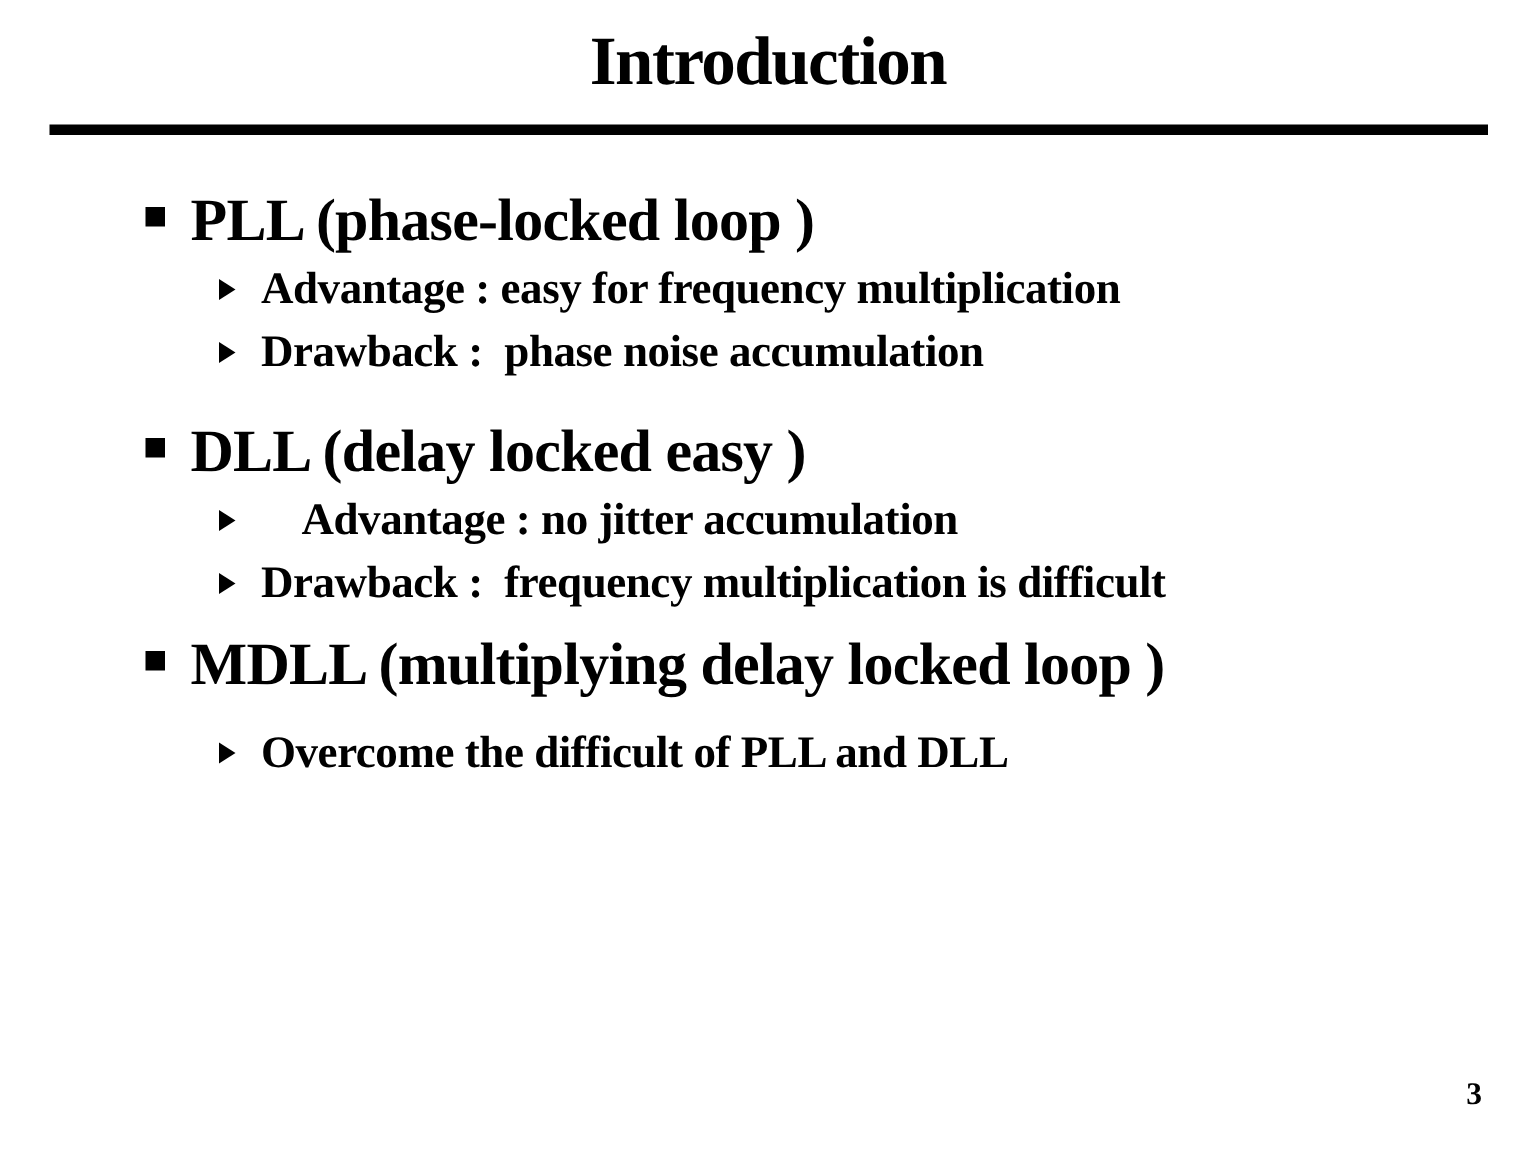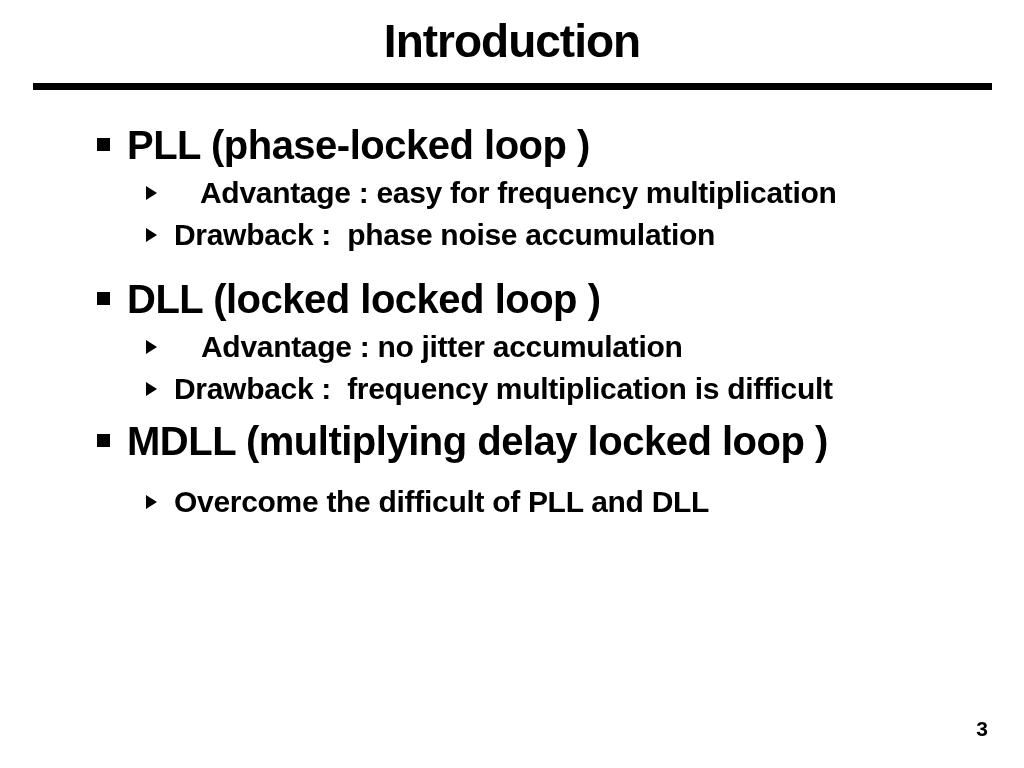--- a/index.html
+++ b/index.html
@@ -1,15 +1,15 @@
 <!DOCTYPE html>
 <html><head>
 <meta charset="utf-8">
 <style>
-  * { margin: 0; padding: 0; box-sizing: border-box; }
+  * { margin: 0; padding: 0; box-sizing: border-box; font-family: Liberation Serif, serif; }
   html, body { width: 1024px; height: 768px; }
   body {
     position: relative;
     width: 1024px;
     height: 768px;
     background: #ffffff;
     color: #000000;
     font-family: "Liberation Sans", "DejaVu Sans", sans-serif;
     overflow: hidden;
   }
@@ -80,32 +80,32 @@
 <body>
 
 <div class="slide-title">Introduction</div>
 
 <div class="title-rule"></div>
 
 <div class="line level1" style="top:123px;">
   <span class="bullet-square"></span>
   <span>PLL (phase-locked loop )</span>
 </div>
-<div class="line level2" style="top:176px;gap:26px;">
+<div class="line level2" style="top:176px;">
   <span class="bullet-triangle"></span>
   <span>Advantage : easy for frequency multiplication</span>
 </div>
 <div class="line level2" style="top:218px;justify-content:space-between;">
   <span class="bullet-triangle"></span>
   <span>Drawback :  phase noise accumulation</span>
 </div>
 
 <div class="line level1" style="top:277px;">
   <span class="bullet-square"></span>
-  <span>DLL (locked locked loop )</span>
+  <span>DLL (delay locked easy )</span>
 </div>
 <div class="line level2" style="top:330px;gap:27px;">
   <span class="bullet-triangle"></span>
   <span>Advantage : no jitter accumulation</span>
 </div>
 <div class="line level2" style="top:372px;justify-content:flex-end;">
   <span class="bullet-triangle"></span>
   <span>Drawback :  frequency multiplication is difficult</span>
 </div>
 

